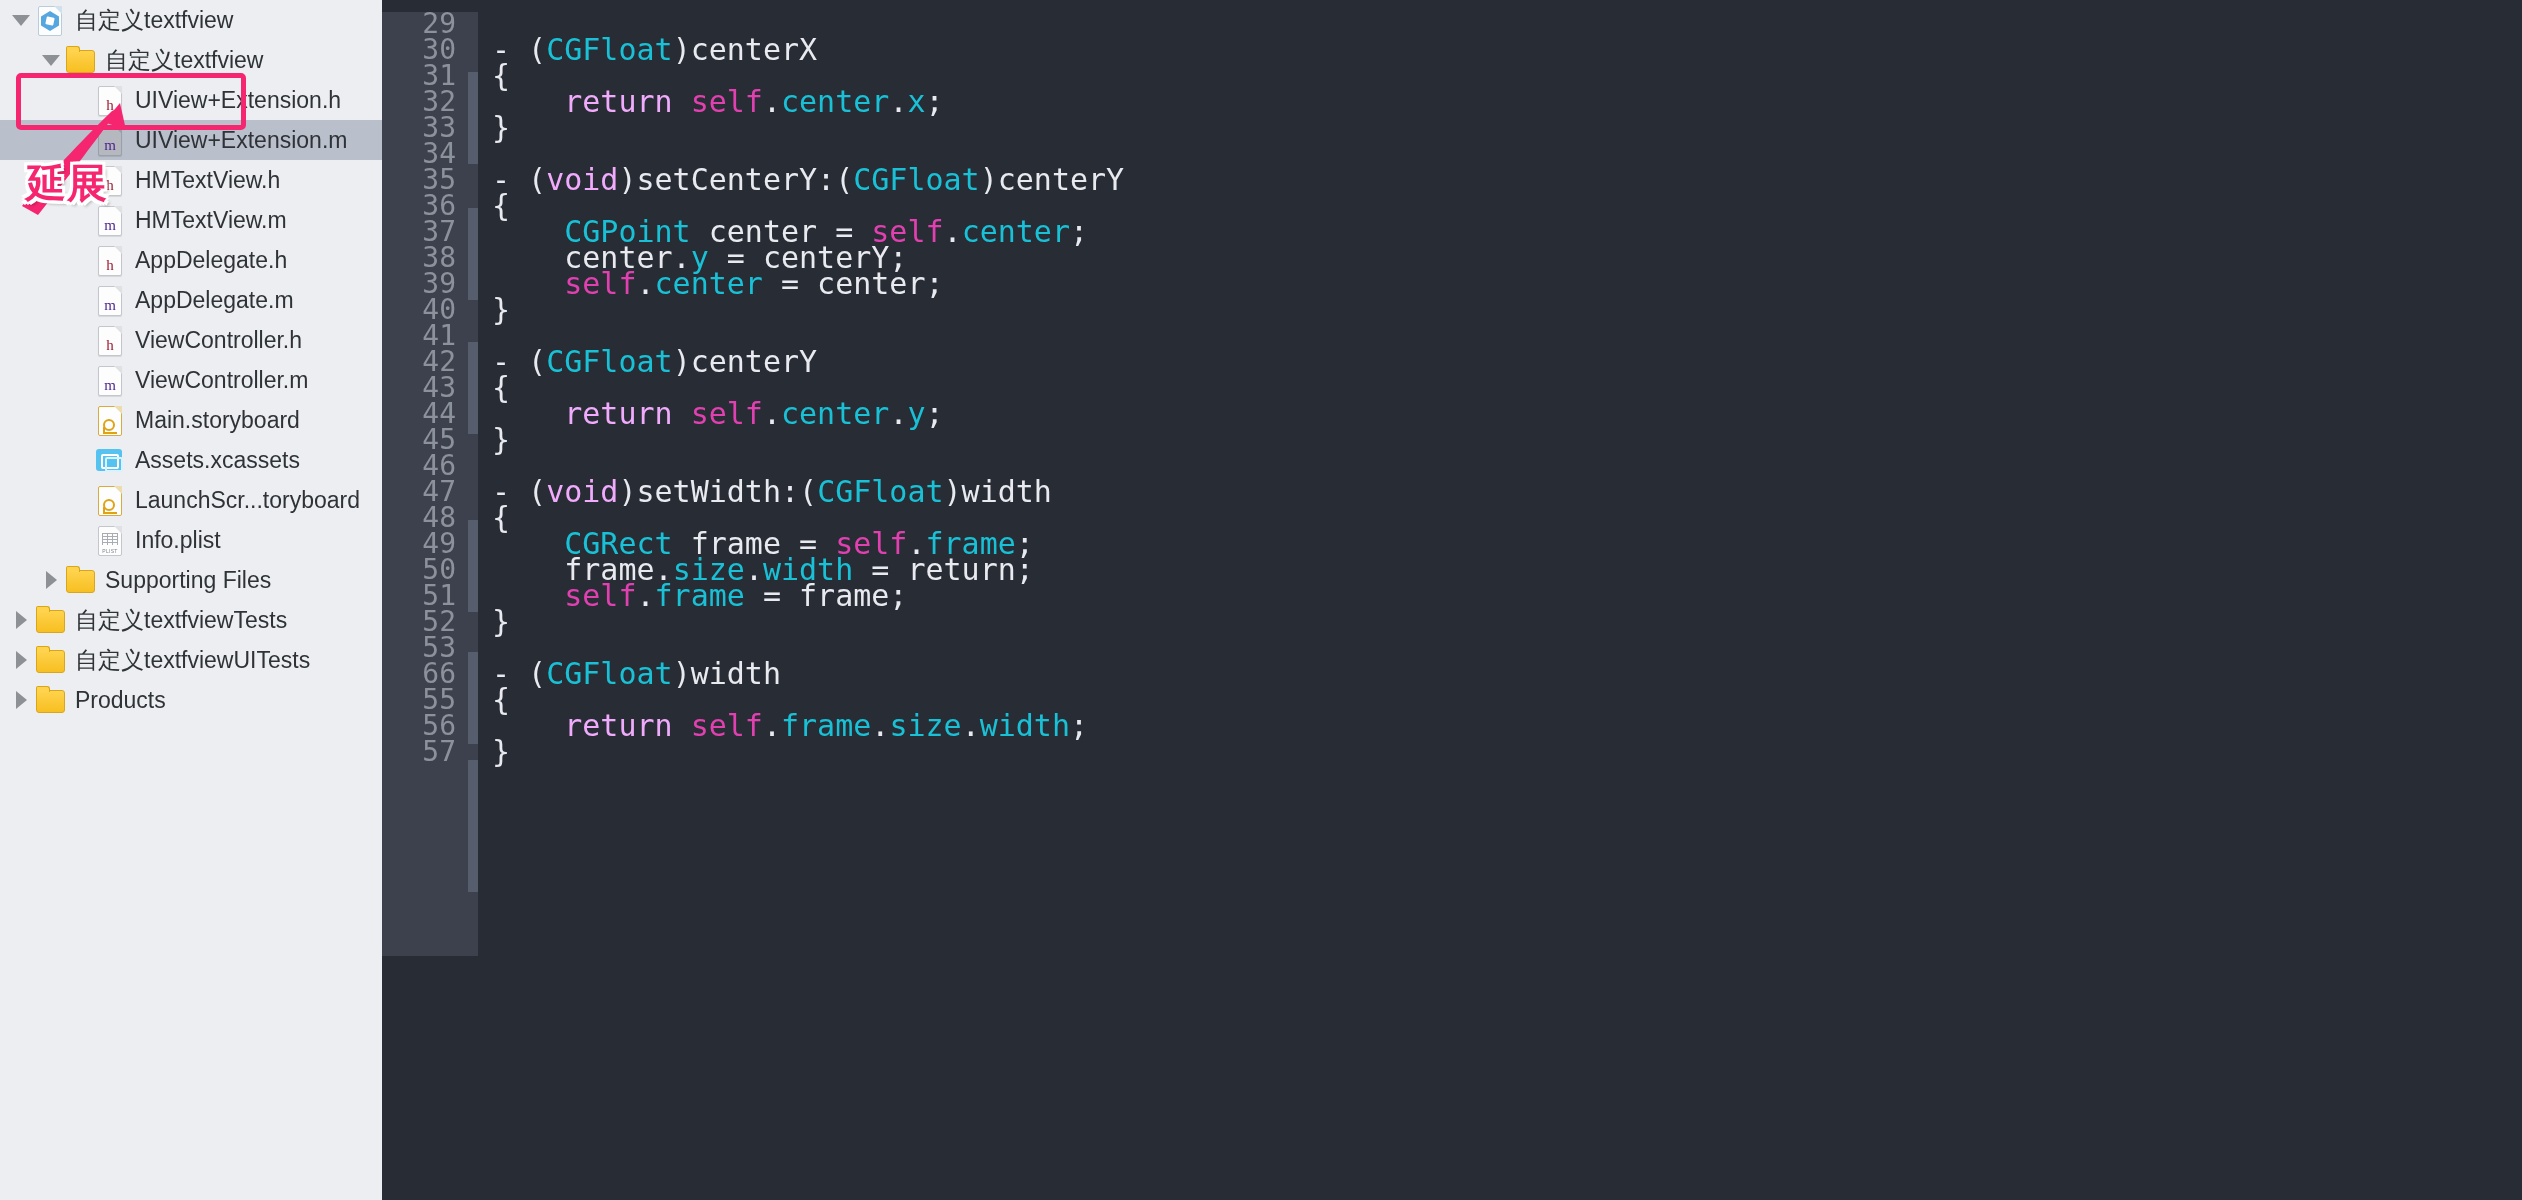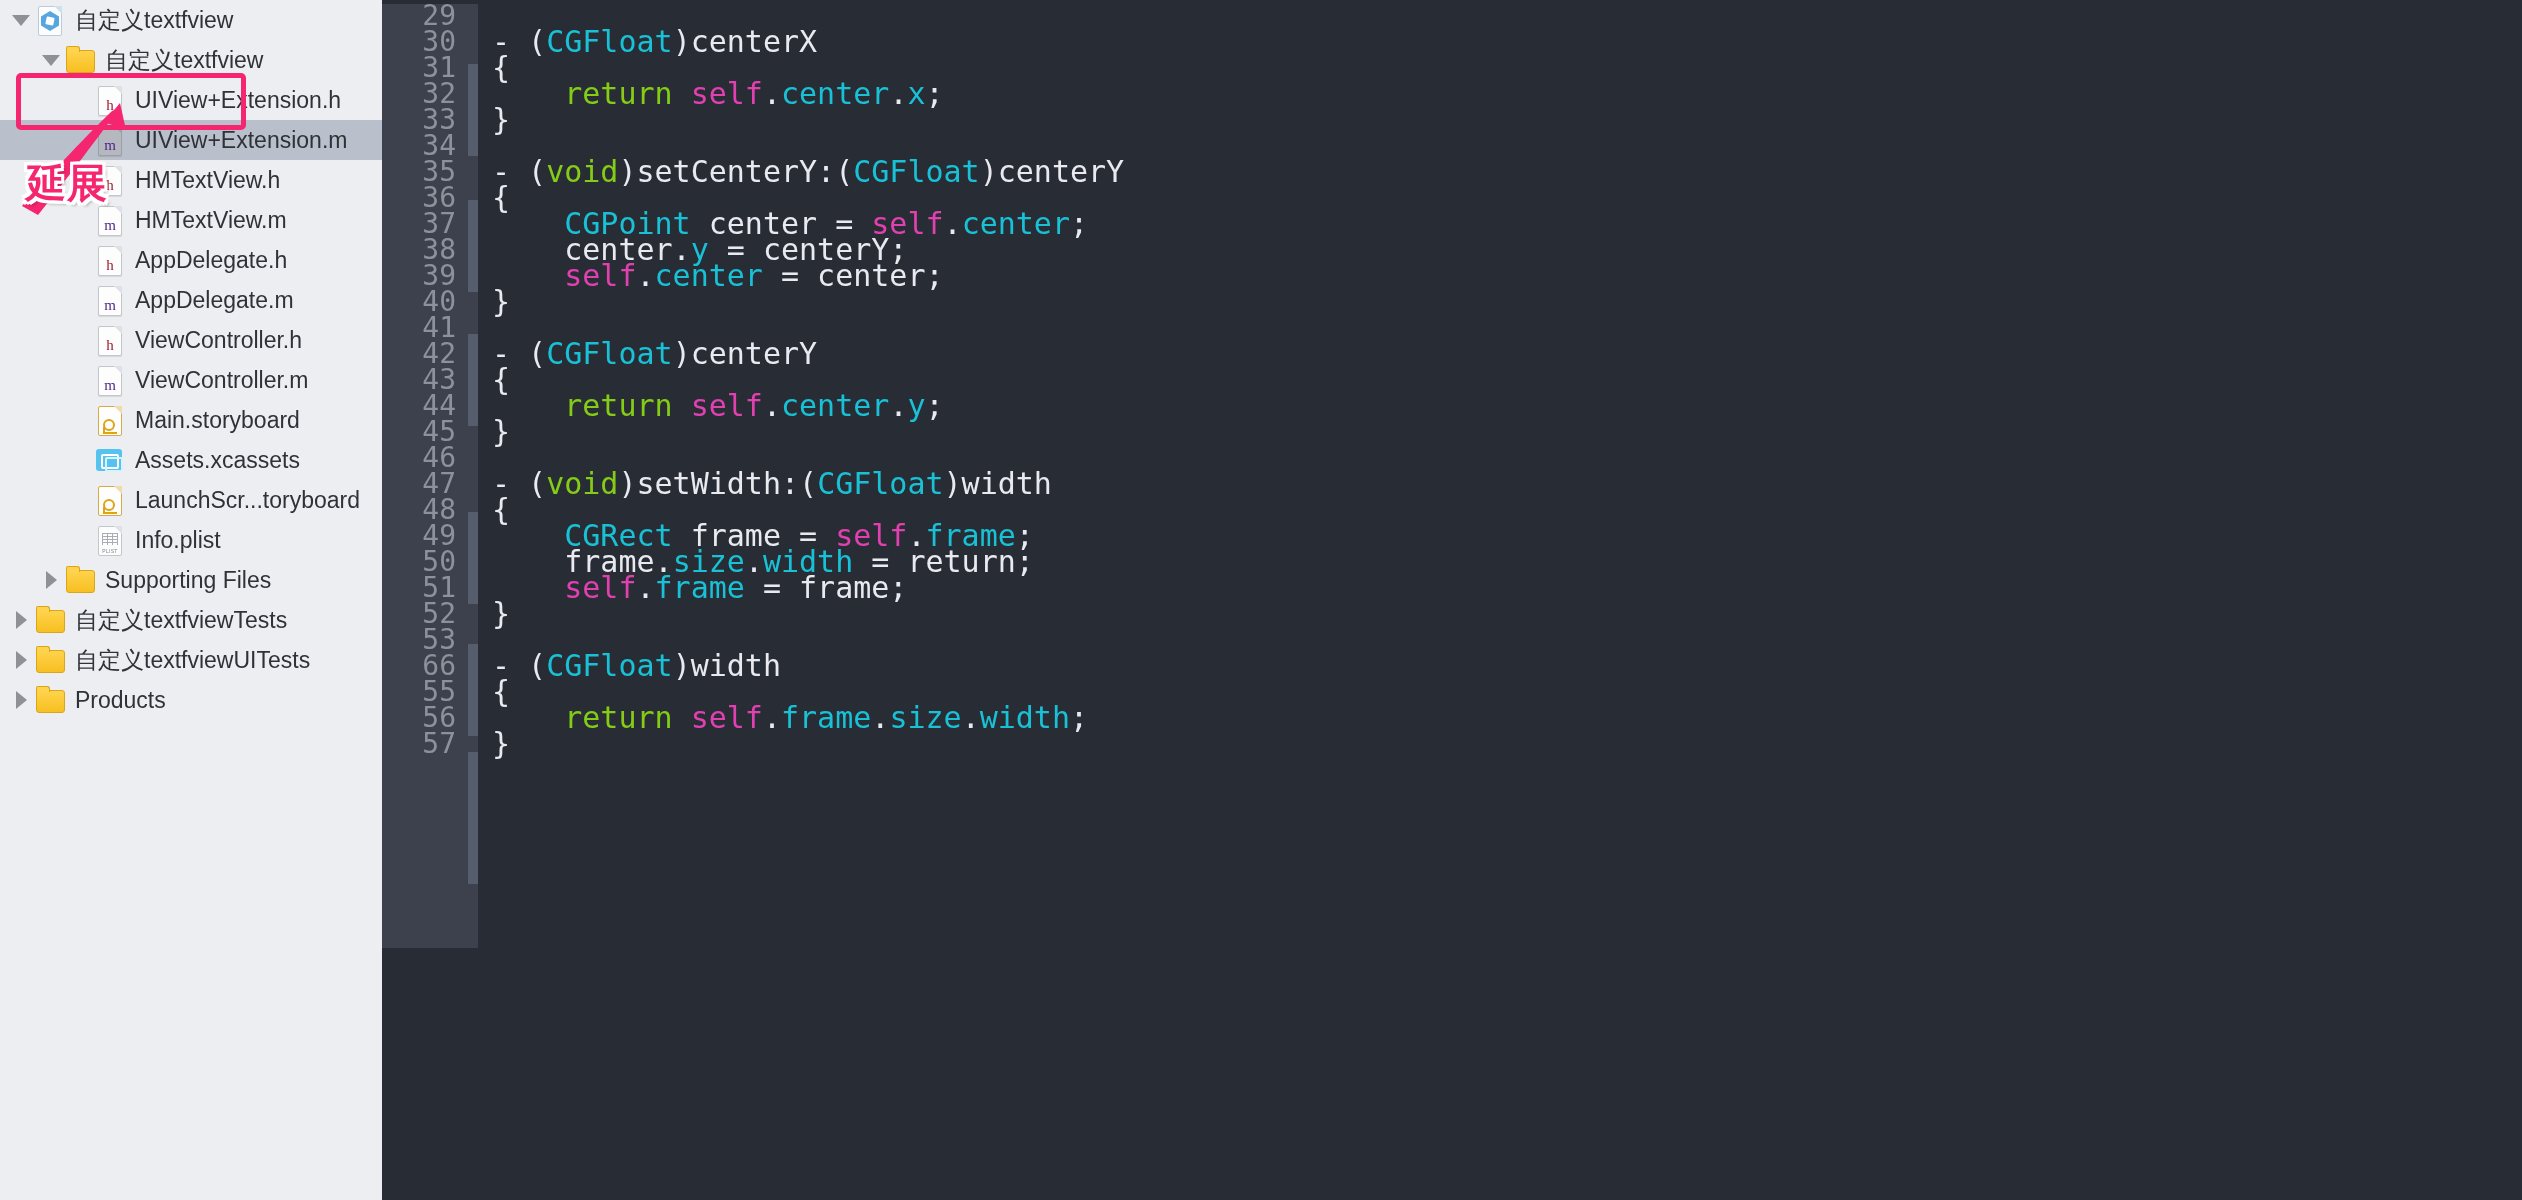--- a/index.html
+++ b/index.html
@@ -149,21 +149,21 @@
     font-size:40px;font-weight:bold;color:#f5266f;letter-spacing:1px;
     text-shadow:
       -3px -3px 0 #fff, 3px -3px 0 #fff, -3px 3px 0 #fff, 3px 3px 0 #fff,
       -3px 0 0 #fff, 3px 0 0 #fff, 0 -3px 0 #fff, 0 3px 0 #fff,
       4px 4px 3px rgba(0,0,0,.25);
     pointer-events:none;
   }
 
   
   #editor{
-    position:absolute;left:382px;top:4px;right:0;height:944px;
+    position:absolute;left:382px;top:12px;right:0;height:944px;
     background:#282c35;overflow:hidden;
   }
   #gutter{
     position:absolute;left:0;top:0;width:86px;height:1200px;
     background:#3c414d;
   }
   #scrollmark{
     position:absolute;left:86px;top:0;width:10px;height:1200px;
     background:#3c414d;
   }
@@ -179,21 +179,21 @@
     font-size:28px;line-height:42px;color:#8c919b;
     text-align:right;
   }
   .cl{
     position:absolute;left:14px;
     font-family:"DejaVu Sans Mono", monospace;
     font-size:30px;line-height:42px;
     color:#e8eaf0;white-space:pre;
   }
   .t-type{color:#19c1d6;}
-  .t-kw{color:#84cc16;}
+  .t-kw{color:#f0abfc;}
   .t-self{color:#e040b0;}
   .t-prop{color:#19c1d6;}
   .t-plain{color:#e8eaf0;}
 </style>
 </head>
 <body>
 
 <div id="root">
 
   <div id="sidebar">

